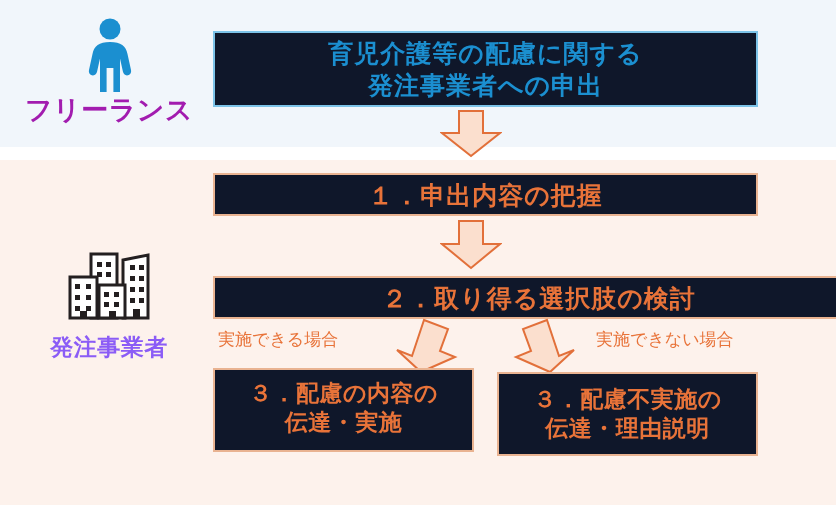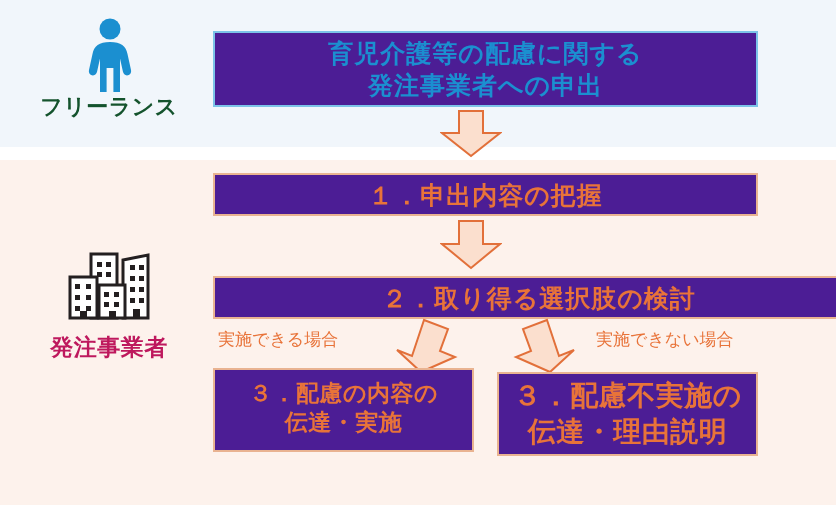--- a/index.html
+++ b/index.html
@@ -38,29 +38,29 @@
     position: absolute;
     text-align: center;
     font-weight: bold;
     letter-spacing: 0.5px;
     white-space: nowrap;
   }
   #freelance-label {
     left: 14px;
     top: 92px;
     width: 190px;
-    font-size: 22px;
-    color: #14532d;
+    font-size: 27px;
+    color: #a21caf;
   }
   #client-label {
     left: 14px;
     top: 332px;
     width: 190px;
     font-size: 23px;
-    color: #be185d;
+    color: #8b5cf6;
   }
 
   .icon-wrap {
     position: absolute;
   }
   #person-icon {
     left: 82px;
     top: 18px;
     width: 56px;
     height: 74px;
@@ -69,21 +69,21 @@
     left: 66px;
     top: 250px;
     width: 90px;
     height: 72px;
   }
 
   
   .pbox {
     position: absolute;
     box-sizing: border-box;
-    background: #4c1d95;
+    background: #0f172a;
     display: flex;
     align-items: center;
     justify-content: center;
     text-align: center;
     font-weight: bold;
     line-height: 1.28;
     white-space: pre-line;
   }
   .pbox.blue {
     border: 2px solid #7cc3e8;
@@ -125,21 +125,21 @@
     height: 84px;
     font-size: 23px;
     letter-spacing: 0.5px;
     font-family: Liberation Mono, monospace;
   }
   #box-step3-decline {
     left: 497px;
     top: 372px;
     width: 261px;
     height: 84px;
-    font-size: 28px;
+    font-size: 23px;
     letter-spacing: 0.5px;
   }
 
   
   .arrow {
     position: absolute;
   }
   #arrow-top {
     left: 440px;
     top: 110px;

